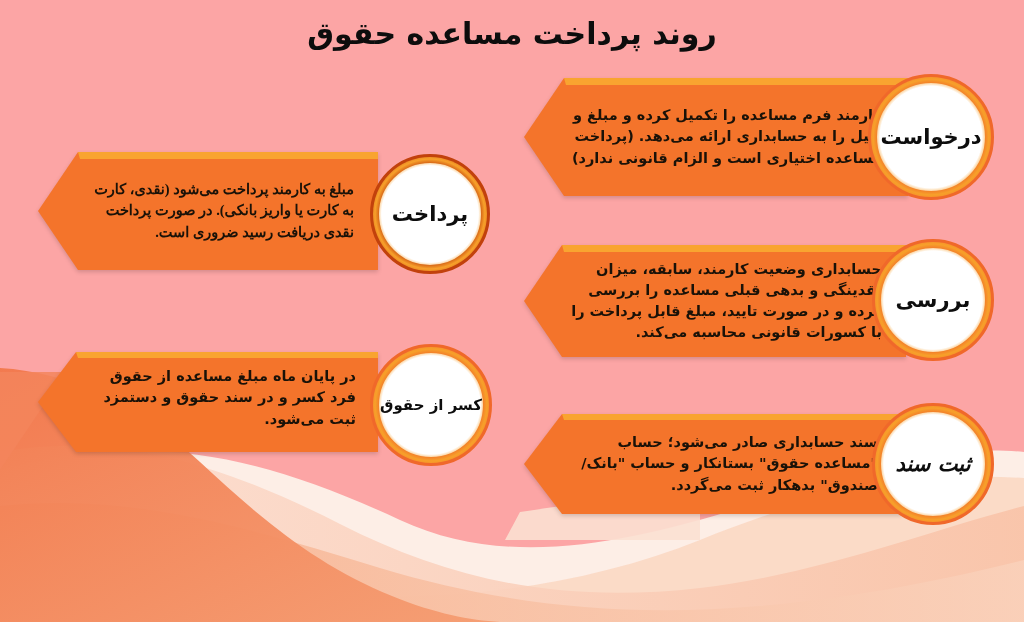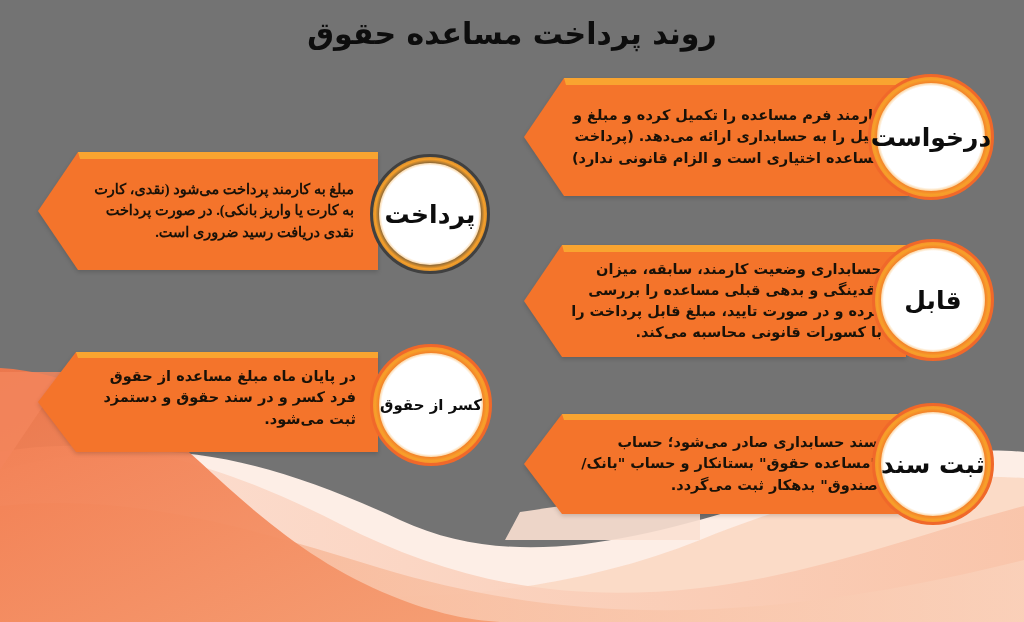--- a/index.html
+++ b/index.html
@@ -7,21 +7,21 @@
     width:1024px;height:622px;
     background:#ffffff;
     font-family:"DejaVu Sans","Liberation Sans",sans-serif;
     overflow:hidden;
     position:relative;
   }
   #canvas{
     position:relative;
     width:1024px;height:622px;
     overflow:hidden;
-    background:#737373;
+    background:#fca5a5;
   }
   
   .bg-waves{
     position:absolute;left:0;top:0;width:1024px;height:622px;
     z-index:0;pointer-events:none;
   }
   
   .title{
     position:absolute;
     top:16px;left:0;width:1024px;
@@ -78,21 +78,21 @@
     inset:-6px;
     background:radial-gradient(circle at 50% 50%, rgba(255,255,255,0) 60%, #f7a02a 68%, rgba(247,160,42,0) 84%);
     z-index:-1;
   }
   .node-label{
     position:relative;
     z-index:2;
     direction:rtl;
     font-weight:bold;
     color:#0d0d0d;
-    font-size:25px;
+    font-size:21px;
     white-space:nowrap;
   }
 </style>
 </head>
 <body>
 
 <div id="canvas">
 
   <svg class="bg-waves" viewBox="0 0 1024 622" preserveAspectRatio="none" aria-hidden="true">
     <defs>
@@ -150,39 +150,39 @@
   <div class="step" style="left:38px;top:152px;width:460px;height:118px;">
     <div class="banner-wrap" style="left:0;right:120px;font-family:Liberation Serif, serif;">
       <div class="banner">
         <svg viewBox="0 0 340 118" preserveAspectRatio="none">
           <path d="M40,0 L340,0 L340,118 L40,118 L0,59 Z" fill="#f4742b"></path>
           <path d="M40,0 L340,0 L340,7 L42,7 Z" fill="#f9a430"></path>
         </svg>
       </div>
       <div class="banner-text" style="padding:4px 24px 4px 48px;">مبلغ به کارمند پرداخت می‌شود (نقدی، کارت به کارت یا واریز بانکی). در صورت پرداخت نقدی دریافت رسید ضروری است.</div>
     </div>
-    <div class="node" style="left:332px;top:2px;width:120px;height:120px;border:9px solid #404040;align-items:center;">
+    <div class="node" style="left:332px;top:2px;width:120px;height:120px;border:9px solid #c2410c;align-items:center;">
       <span class="halo"></span>
       <span class="node-label">پرداخت</span>
     </div>
   </div>
 
   <div class="step" style="right:30px;top:245px;width:470px;height:112px;">
     <div class="banner-wrap" style="right:88px;left:0;">
       <div class="banner">
         <svg viewBox="0 0 382 112" preserveAspectRatio="none">
           <path d="M38,0 L382,0 L382,112 L38,112 L0,56 Z" fill="#f4742b"></path>
           <path d="M38,0 L382,0 L382,7 L40,7 Z" fill="#f9a430"></path>
         </svg>
       </div>
       <div class="banner-text" style="padding:4px 24px 4px 46px;">حسابداری وضعیت کارمند، سابقه، میزان نقدینگی و بدهی قبلی مساعده را بررسی کرده و در صورت تایید، مبلغ قابل پرداخت را با کسورات قانونی محاسبه می‌کند.</div>
     </div>
     <div class="node" style="right:0;top:-6px;width:122px;height:122px;border:9px solid #f0682a;">
       <span class="halo"></span>
-      <span class="node-label">قابل</span>
+      <span class="node-label">بررسی</span>
     </div>
   </div>
 
   <div class="step" style="left:38px;top:352px;width:462px;height:100px;">
     <div class="banner-wrap" style="left:0;right:122px;">
       <div class="banner">
         <svg viewBox="0 0 340 100" preserveAspectRatio="none">
           <path d="M38,0 L340,0 L340,100 L38,100 L0,50 Z" fill="#f4742b"></path>
           <path d="M38,0 L340,0 L340,6 L40,6 Z" fill="#f9a430"></path>
         </svg>
@@ -198,19 +198,19 @@
   <div class="step" style="right:30px;top:414px;width:470px;height:100px;">
     <div class="banner-wrap" style="right:92px;left:0;">
       <div class="banner">
         <svg viewBox="0 0 378 100" preserveAspectRatio="none">
           <path d="M38,0 L378,0 L378,100 L38,100 L0,50 Z" fill="#f4742b"></path>
           <path d="M38,0 L378,0 L378,6 L40,6 Z" fill="#f9a430"></path>
         </svg>
       </div>
       <div class="banner-text" style="padding:4px 24px 4px 44px;">سند حسابداری صادر می‌شود؛ حساب "مساعده حقوق" بستانکار و حساب "بانک/ صندوق" بدهکار ثبت می‌گردد.</div>
     </div>
-    <div class="node" style="right:0;top:-11px;width:122px;height:122px;border:9px solid #f0682a;">
+    <div class="node" style="right:0;top:-11px;width:122px;height:122px;border:9px solid #f0682a;font-style:italic;">
       <span class="halo"></span>
       <span class="node-label">ثبت سند</span>
     </div>
   </div>
 
 </div>
 
 </body></html>

